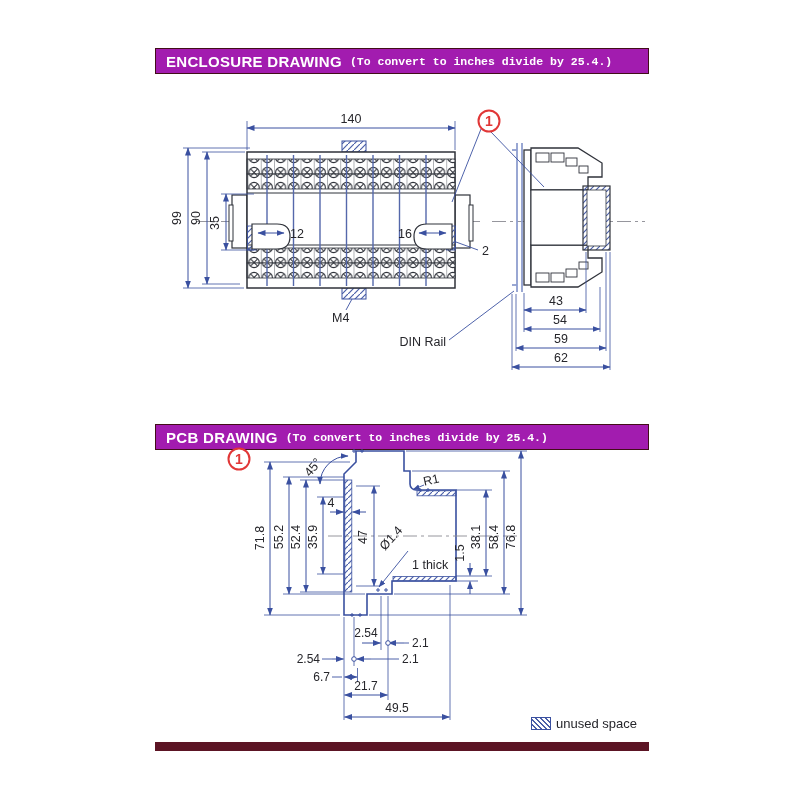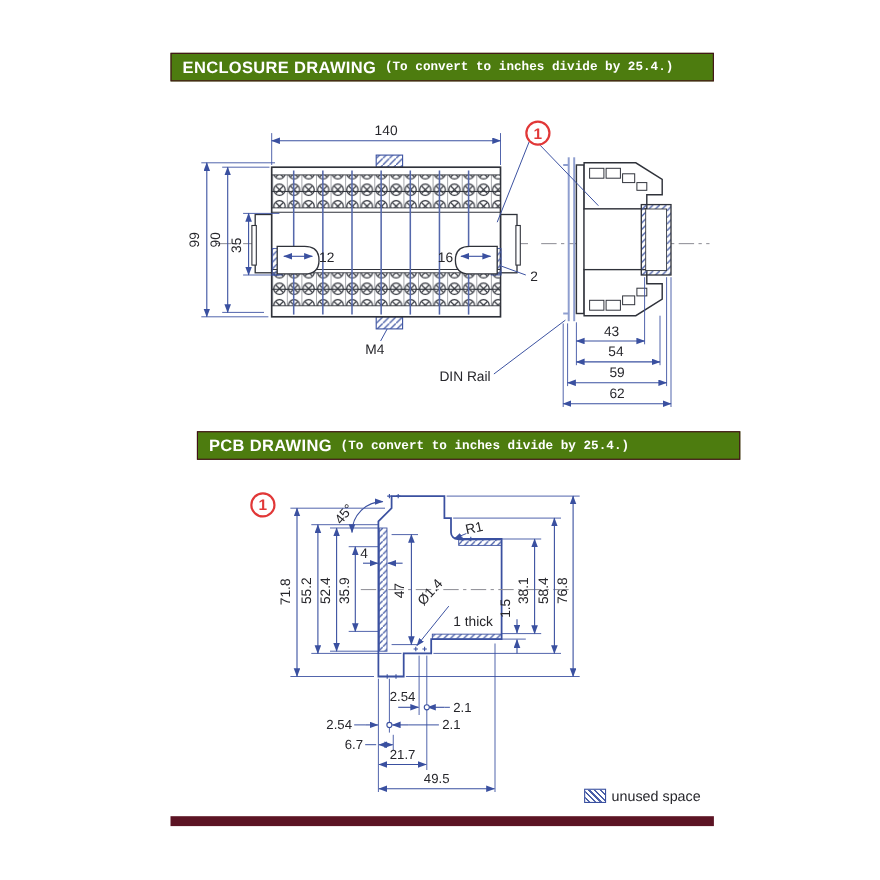--- a/index.html
+++ b/index.html
@@ -1,22 +1,22 @@
 <!DOCTYPE html>
 <html><head>
 <meta charset="utf-8">
 <style>
   html,body{margin:0;padding:0;background:#fff;}
   body{width:800px;height:800px;position:relative;font-family:"Liberation Sans",sans-serif;}
-  .hdr{position:absolute;left:155px;width:494px;height:26px;background:#4d7c0f;border:1px solid #420d19;
+  .hdr{position:absolute;left:155px;width:494px;height:26px;background:#a21caf;border:1px solid #420d19;
        color:#fff;display:flex;align-items:baseline;gap:8px;padding:0 0 0 10px;box-sizing:border-box;}
   .hdr .t{font-size:15px;font-weight:bold;letter-spacing:.3px;align-self:center;}
   .hdr .s{font-size:11.5px;font-weight:bold;align-self:center;font-family:Liberation Mono, monospace;}
   #hdr-enclosure{top:48px;}
-  #hdr-pcb{top:392px;margin-left:24px;}
+  #hdr-pcb{top:424px;}
   .draw{position:absolute;}
   #enclosure-drawing{left:170px;top:105px;}
   #pcb-drawing{left:225px;top:435px;}
   #legend{position:absolute;left:531px;top:716px;display:flex;align-items:center;gap:5px;}
   #legend .sw{width:18px;height:11px;border:1px solid #3a50a0;
       background:repeating-linear-gradient(45deg,#fff 0 2.2px,#4a5fa8 2.2px 3.6px);}
   #legend .lb{font-size:13px;color:#26262b;}
   #footer-bar{position:absolute;left:155px;top:742px;width:494px;height:9px;background:#5c1424;}
   svg{overflow:visible;}
   svg text{font-family:"Liberation Sans",sans-serif;fill:#26262b;}

